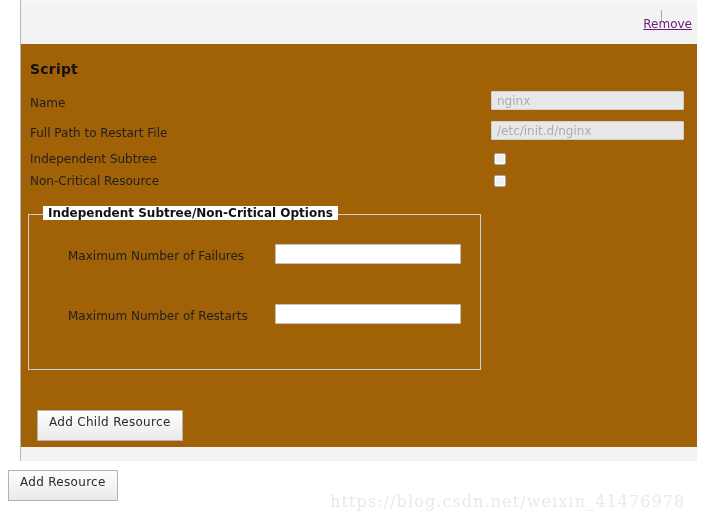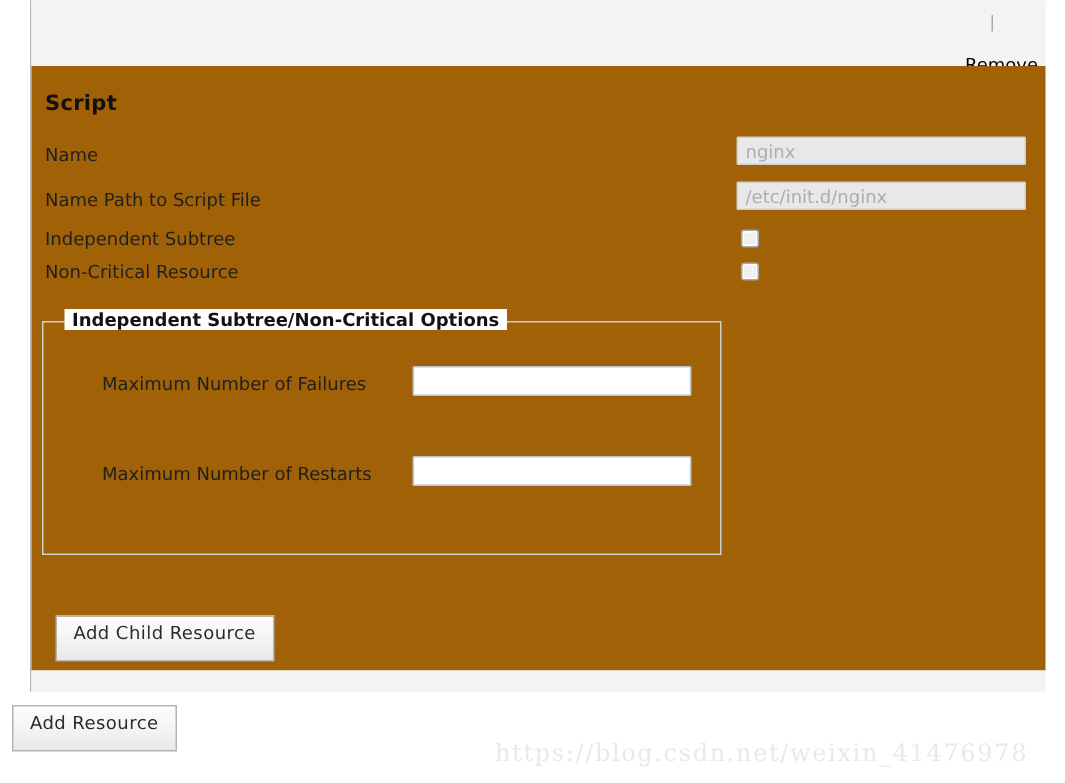--- a/index.html
+++ b/index.html
@@ -51,23 +51,23 @@
     position: absolute;
     right: 35px;
     top: 10px;
     width: 1px;
     height: 11px;
     background: #a9a9a9;
   }
   #remove-link {
     position: absolute;
     right: 5px;
-    top: 36px;
-    font-size: 12px;
-    color: #000000;
+    top: 17px;
+    font-size: 12px;
+    color: #701a75;
     text-decoration: underline;
     cursor: pointer;
     line-height: 14px;
   }
 
   
   #panel-footer {
     position: absolute;
     left: 0;
     bottom: 0;
@@ -249,21 +249,21 @@
   <div id="panel-body">
 
     <div id="section-title">Script</div>
 
     <div class="form-row" style="top:50px;">
       <span class="form-label">Name</span>
       <input class="field-text" type="text" value="nginx" style="">
     </div>
 
     <div class="form-row" style="top:80px;">
-      <span class="form-label">Name Path to Script File</span>
+      <span class="form-label">Full Path to Restart File</span>
       <input class="field-text" type="text" value="/etc/init.d/nginx" style="">
     </div>
 
     <div class="form-row" style="top:106px;">
       <span class="form-label">Independent Subtree</span>
       <span class="field-checkbox"></span>
     </div>
 
     <div class="form-row" style="top:128px;">
       <span class="form-label">Non-Critical Resource</span>

